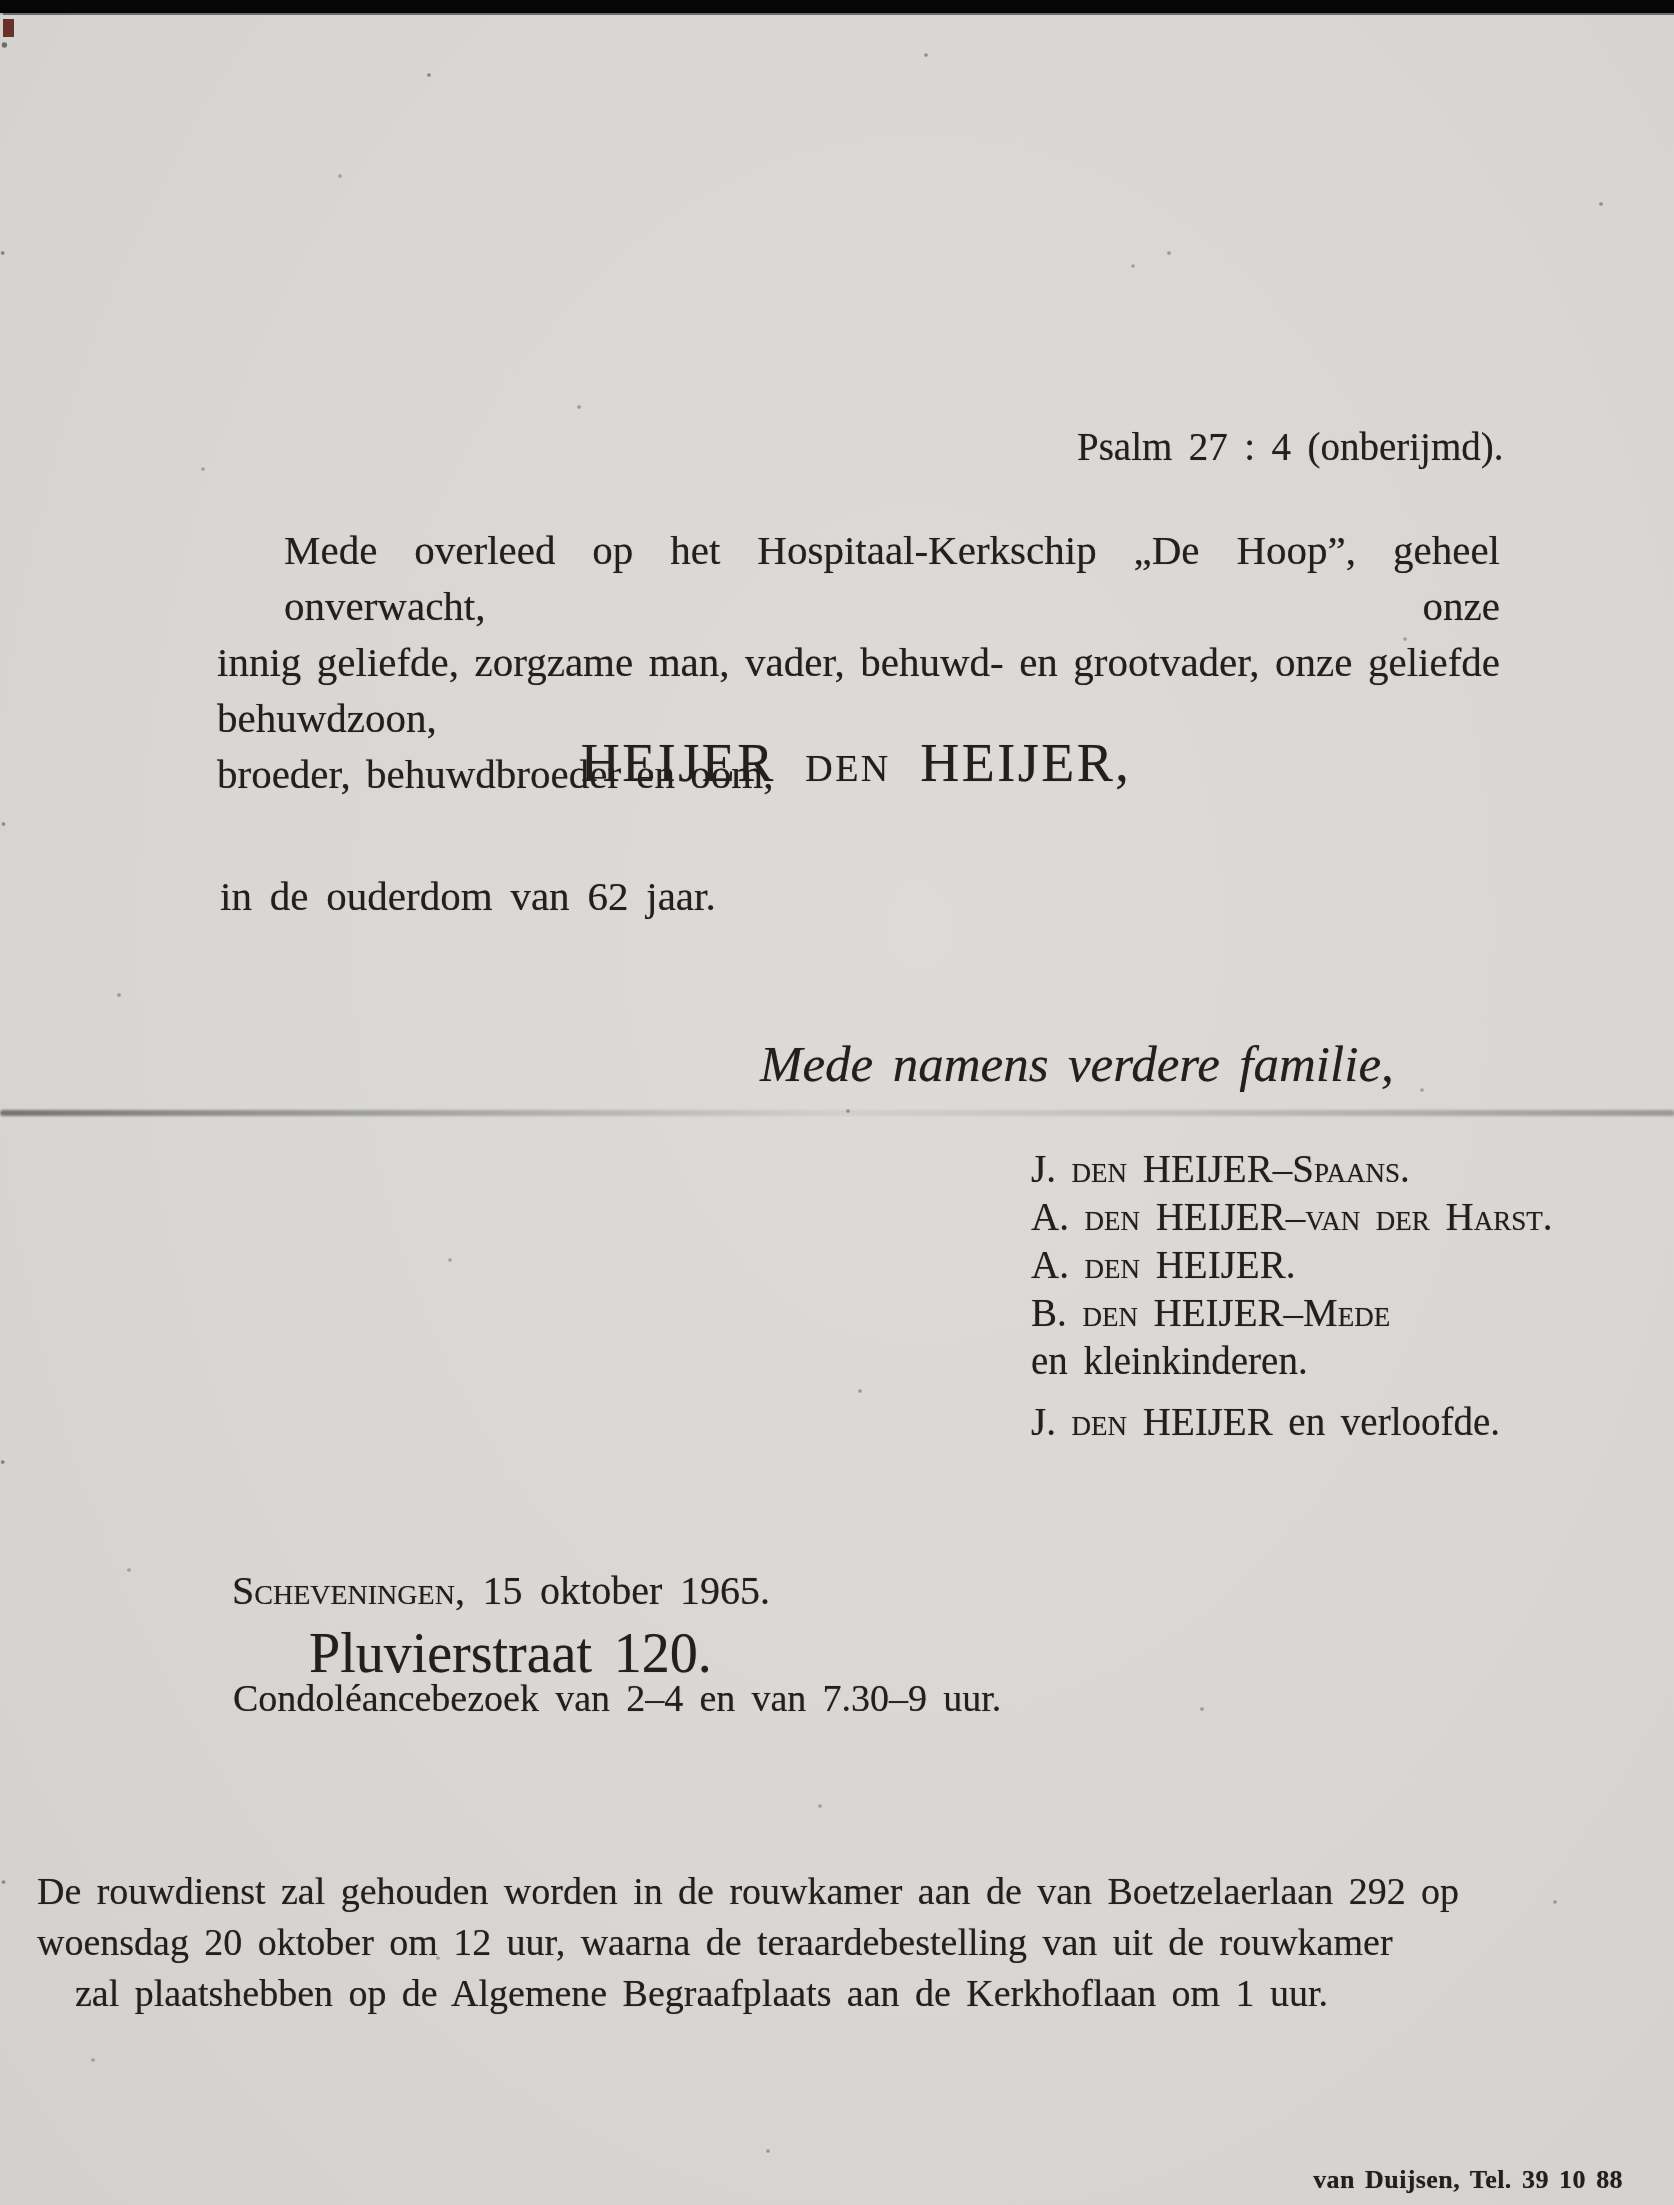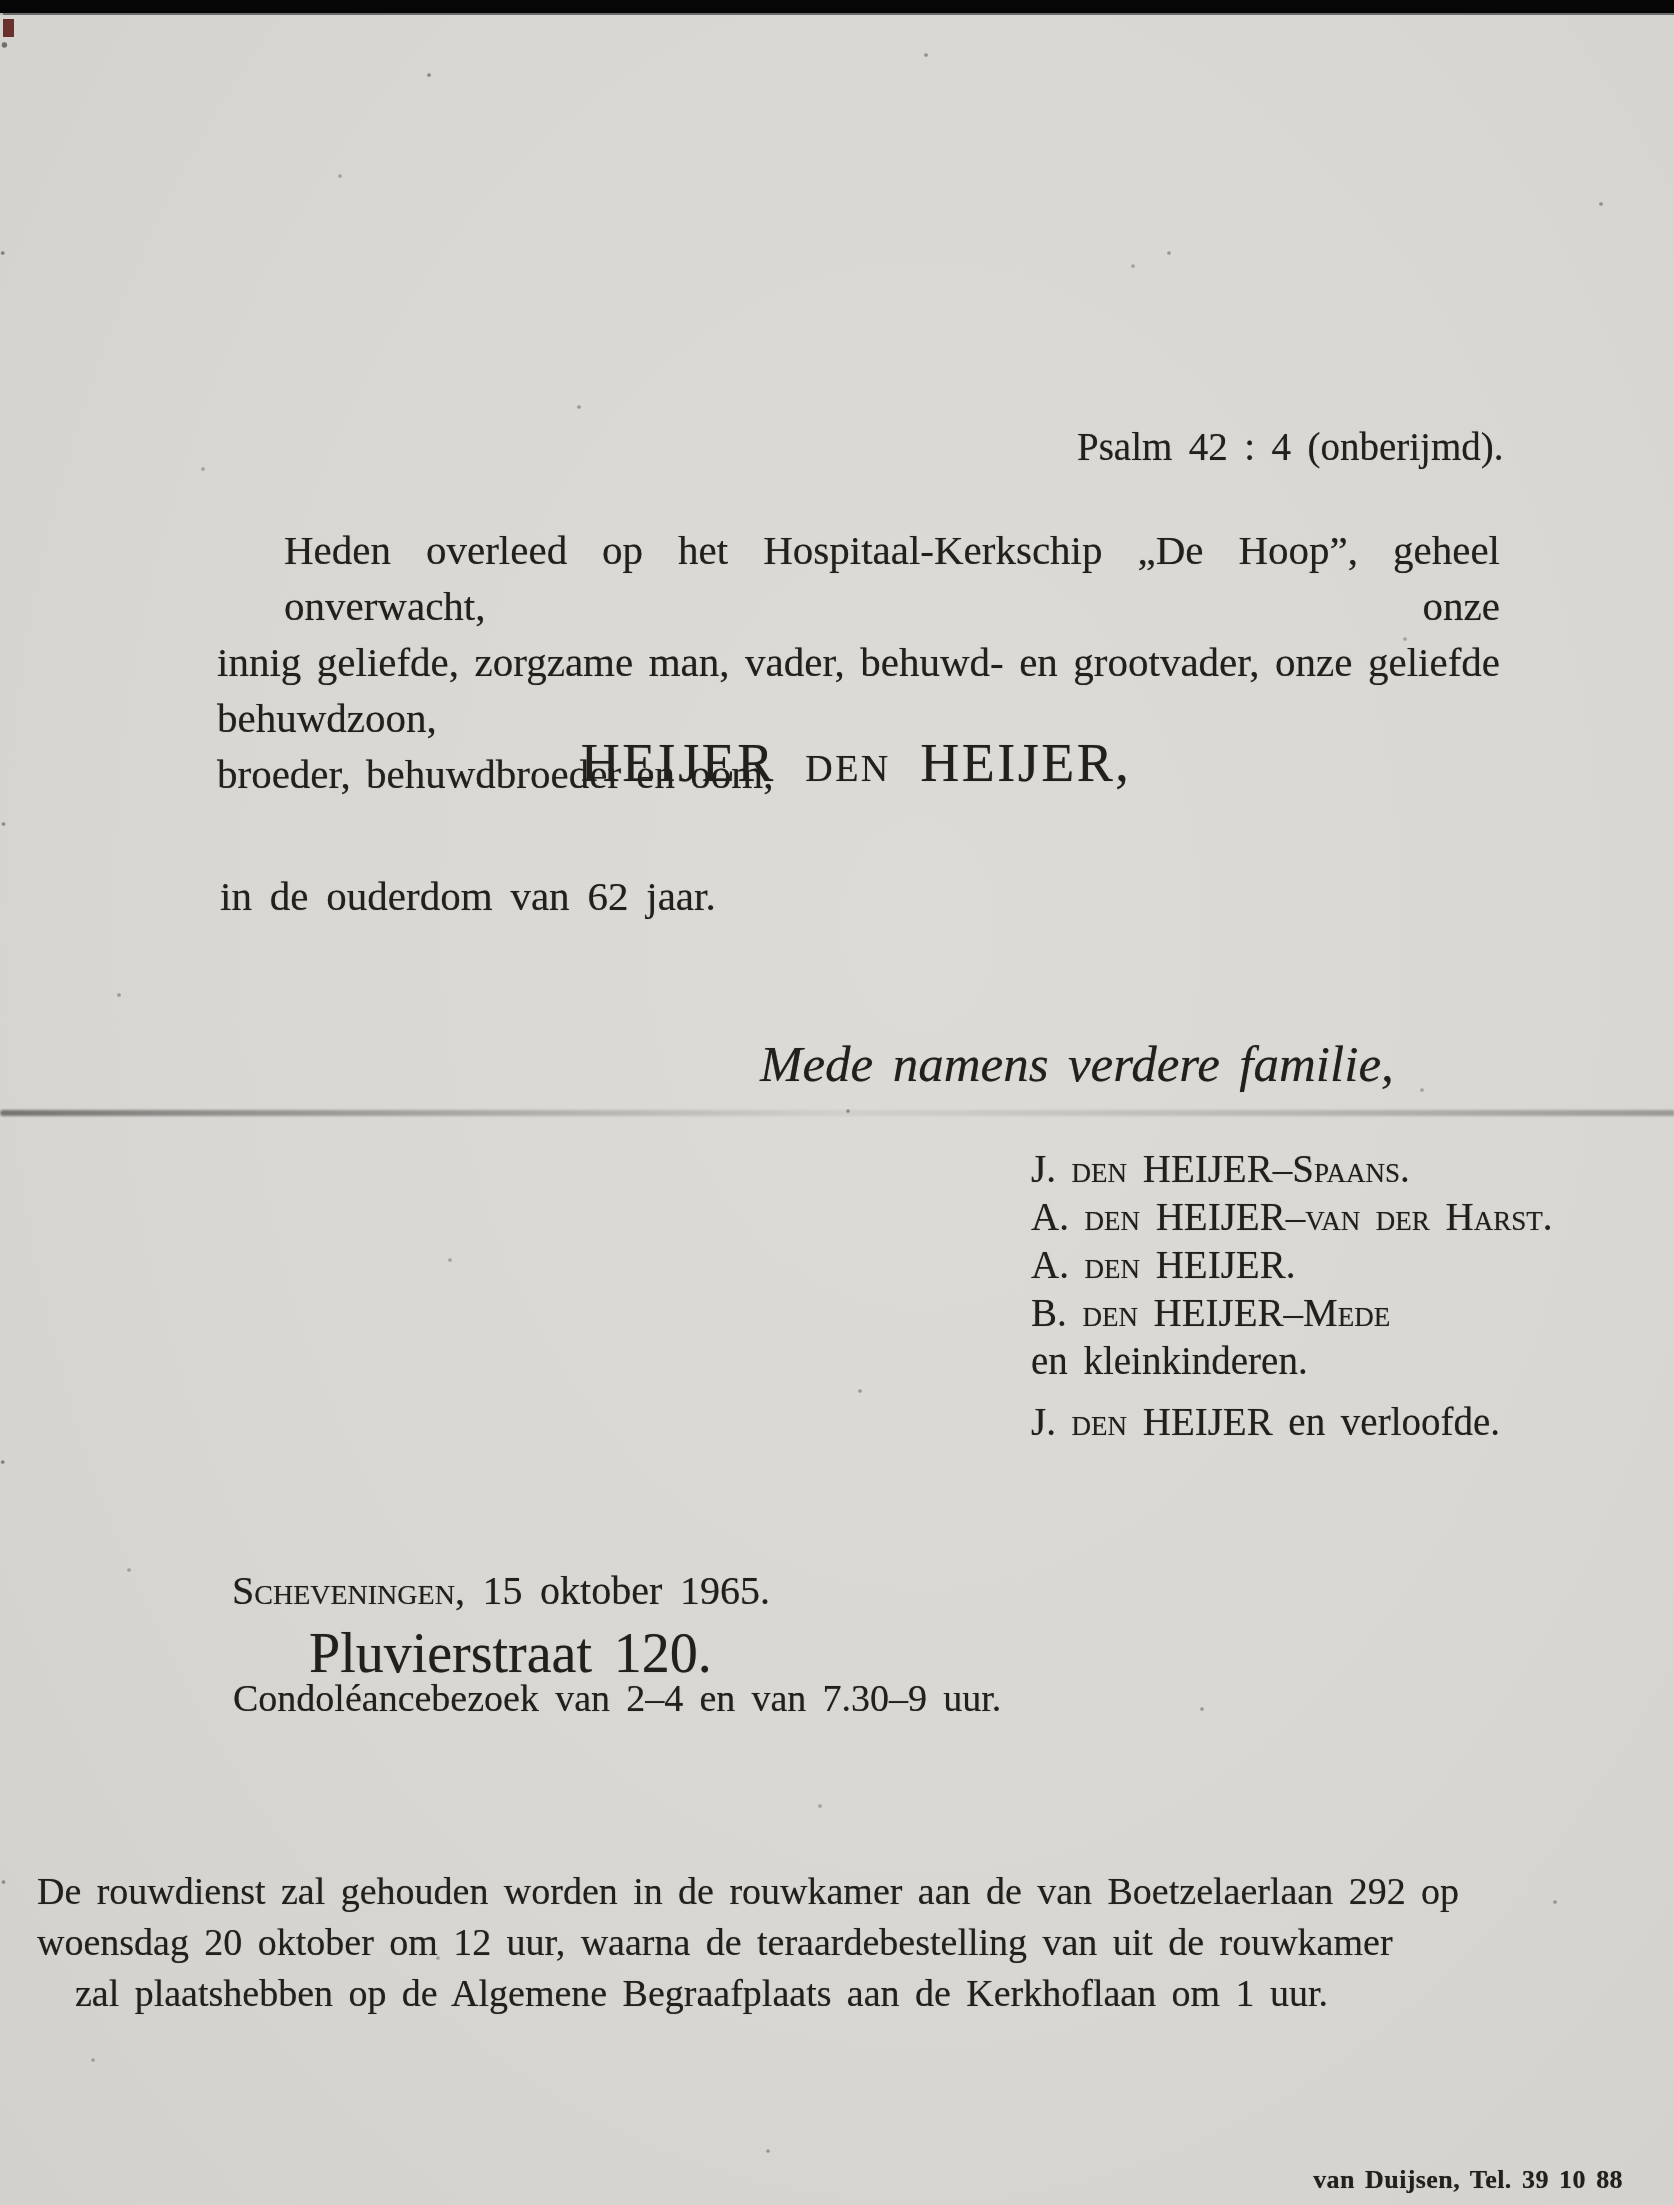--- a/index.html
+++ b/index.html
@@ -82,24 +82,24 @@
 </head>
 <body>
 
 <div id="paper">
 
   <div id="scanner-bar"></div>
   <div id="red-mark"></div>
   <div id="fold-crease"></div>
   <div id="speckles"></div>
 
-  <div id="psalm-line" class="txt">Psalm 42 : 4 (onberijmd).</div>
+  <div id="psalm-line" class="txt">Psalm 27 : 4 (onberijmd).</div>
 
   <div id="opening-paragraph" class="txt">
-    <div class="pline first">Heden overleed op het Hospitaal-Kerkschip „De Hoop”, geheel onverwacht, onze</div>
+    <div class="pline first">Mede overleed op het Hospitaal-Kerkschip „De Hoop”, geheel onverwacht, onze</div>
     <div class="pline">innig geliefde, zorgzame man, vader, behuwd- en grootvader, onze geliefde behuwdzoon,</div>
     <div class="pline last">broeder, behuwdbroeder en oom,</div>
   </div>
 
   <div id="deceased-name" class="txt sc">HEIJER den HEIJER,</div>
 
   <div id="age-line" class="txt">in de ouderdom van 62 jaar.</div>
 
   <div id="family-intro" class="txt">Mede namens verdere familie,</div>
 

